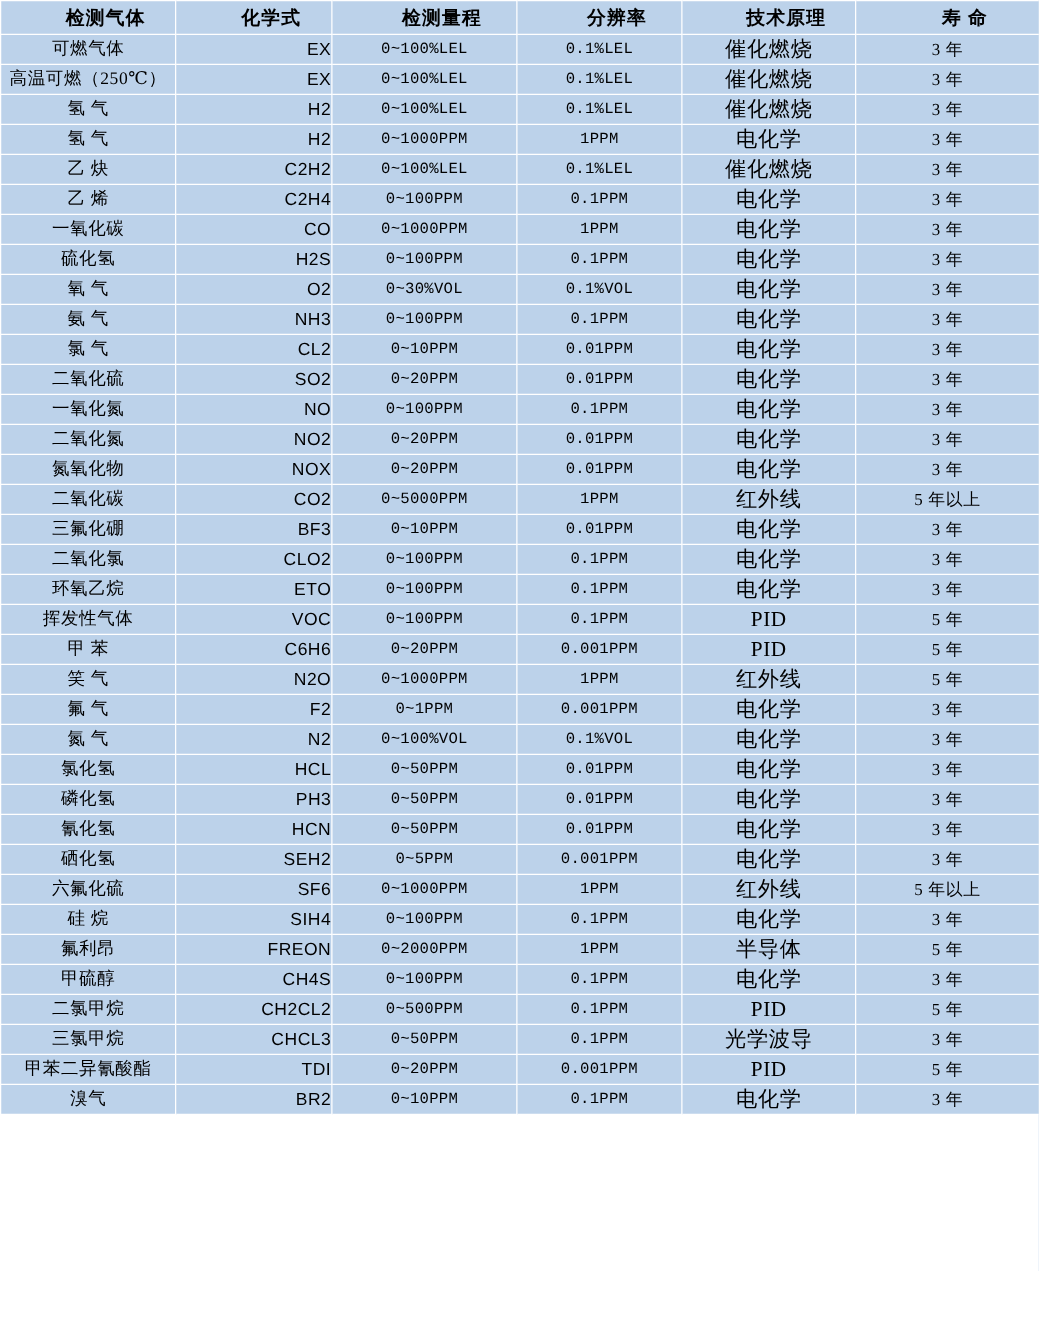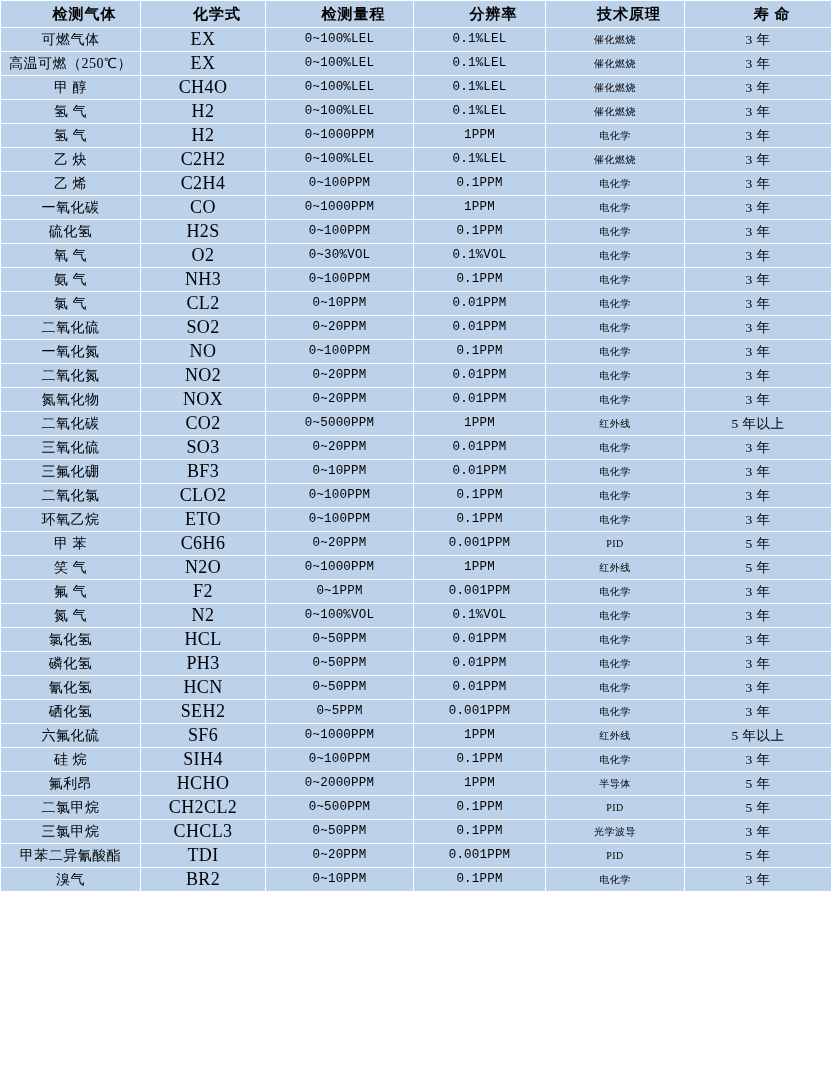--- a/index.html
+++ b/index.html
@@ -48,35 +48,35 @@
     padding-left: 28px;
   }
   table.gas-table tbody td {
     height: 23px;
     font-size: 13.5px;
     line-height: 23px;
   }
   table.gas-table tbody td.name {
     font-size: 14px;
     letter-spacing: 0.5px;
-    font-family: Liberation Serif, serif;
   }
   table.gas-table tbody td.formula {
-    font-family: Liberation Serif, serif;
-    font-size: 18px;
+    font-family: Liberation Sans, sans-serif;
+    font-size: 14px;
     letter-spacing: 0.4px;
+    text-align: right;
   }
   table.gas-table tbody td.range,
   table.gas-table tbody td.resolution {
     font-family: "Liberation Mono", "DejaVu Sans Mono", monospace;
     font-size: 12.5px;
     letter-spacing: 0.2px;
   }
   table.gas-table tbody td.principle {
-    font-size: 10px;
+    font-size: 17px;
     letter-spacing: 0.5px;
   }
   table.gas-table tbody td.life {
     font-size: 13.5px;
     letter-spacing: 0.5px;
   }
 </style>
 </head>
 <body>
 
@@ -111,28 +111,20 @@
         </tr>
         <tr>
           <td class="name">高温可燃（250℃）</td>
           <td class="formula">EX</td>
           <td class="range">0~100%LEL</td>
           <td class="resolution">0.1%LEL</td>
           <td class="principle">催化燃烧</td>
           <td class="life">3 年</td>
         </tr>
         <tr>
-          <td class="name">甲 醇</td>
-          <td class="formula">CH4O</td>
-          <td class="range">0~100%LEL</td>
-          <td class="resolution">0.1%LEL</td>
-          <td class="principle">催化燃烧</td>
-          <td class="life">3 年</td>
-        </tr>
-        <tr>
           <td class="name">氢 气</td>
           <td class="formula">H2</td>
           <td class="range">0~100%LEL</td>
           <td class="resolution">0.1%LEL</td>
           <td class="principle">催化燃烧</td>
           <td class="life">3 年</td>
         </tr>
         <tr>
           <td class="name">氢 气</td>
           <td class="formula">H2</td>
@@ -231,28 +223,20 @@
         </tr>
         <tr>
           <td class="name">二氧化碳</td>
           <td class="formula">CO2</td>
           <td class="range">0~5000PPM</td>
           <td class="resolution">1PPM</td>
           <td class="principle">红外线</td>
           <td class="life">5 年以上</td>
         </tr>
         <tr>
-          <td class="name">三氧化硫</td>
-          <td class="formula">SO3</td>
-          <td class="range">0~20PPM</td>
-          <td class="resolution">0.01PPM</td>
-          <td class="principle">电化学</td>
-          <td class="life">3 年</td>
-        </tr>
-        <tr>
           <td class="name">三氟化硼</td>
           <td class="formula">BF3</td>
           <td class="range">0~10PPM</td>
           <td class="resolution">0.01PPM</td>
           <td class="principle">电化学</td>
           <td class="life">3 年</td>
         </tr>
         <tr>
           <td class="name">二氧化氯</td>
           <td class="formula">CLO2</td>
@@ -261,20 +245,28 @@
           <td class="principle">电化学</td>
           <td class="life">3 年</td>
         </tr>
         <tr>
           <td class="name">环氧乙烷</td>
           <td class="formula">ETO</td>
           <td class="range">0~100PPM</td>
           <td class="resolution">0.1PPM</td>
           <td class="principle">电化学</td>
           <td class="life">3 年</td>
+        </tr>
+        <tr>
+          <td class="name">挥发性气体</td>
+          <td class="formula">VOC</td>
+          <td class="range">0~100PPM</td>
+          <td class="resolution">0.1PPM</td>
+          <td class="principle">PID</td>
+          <td class="life">5 年</td>
         </tr>
         <tr>
           <td class="name">甲 苯</td>
           <td class="formula">C6H6</td>
           <td class="range">0~20PPM</td>
           <td class="resolution">0.001PPM</td>
           <td class="principle">PID</td>
           <td class="life">5 年</td>
         </tr>
         <tr>
@@ -344,25 +336,33 @@
         <tr>
           <td class="name">硅 烷</td>
           <td class="formula">SIH4</td>
           <td class="range">0~100PPM</td>
           <td class="resolution">0.1PPM</td>
           <td class="principle">电化学</td>
           <td class="life">3 年</td>
         </tr>
         <tr>
           <td class="name">氟利昂</td>
-          <td class="formula">HCHO</td>
+          <td class="formula">FREON</td>
           <td class="range">0~2000PPM</td>
           <td class="resolution">1PPM</td>
           <td class="principle">半导体</td>
           <td class="life">5 年</td>
+        </tr>
+        <tr>
+          <td class="name">甲硫醇</td>
+          <td class="formula">CH4S</td>
+          <td class="range">0~100PPM</td>
+          <td class="resolution">0.1PPM</td>
+          <td class="principle">电化学</td>
+          <td class="life">3 年</td>
         </tr>
         <tr>
           <td class="name">二氯甲烷</td>
           <td class="formula">CH2CL2</td>
           <td class="range">0~500PPM</td>
           <td class="resolution">0.1PPM</td>
           <td class="principle">PID</td>
           <td class="life">5 年</td>
         </tr>
         <tr>

